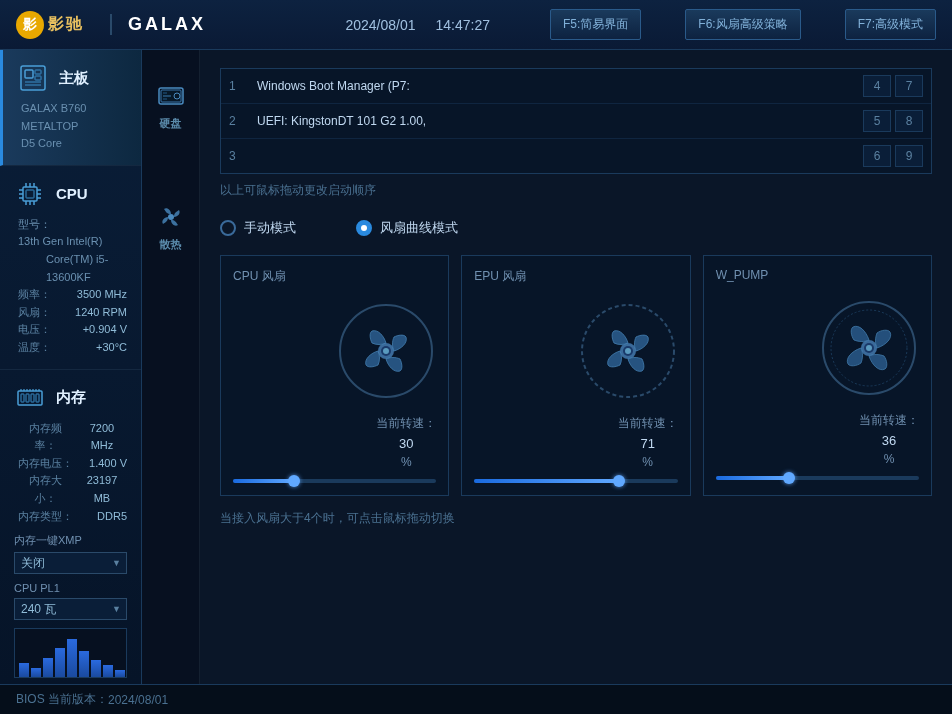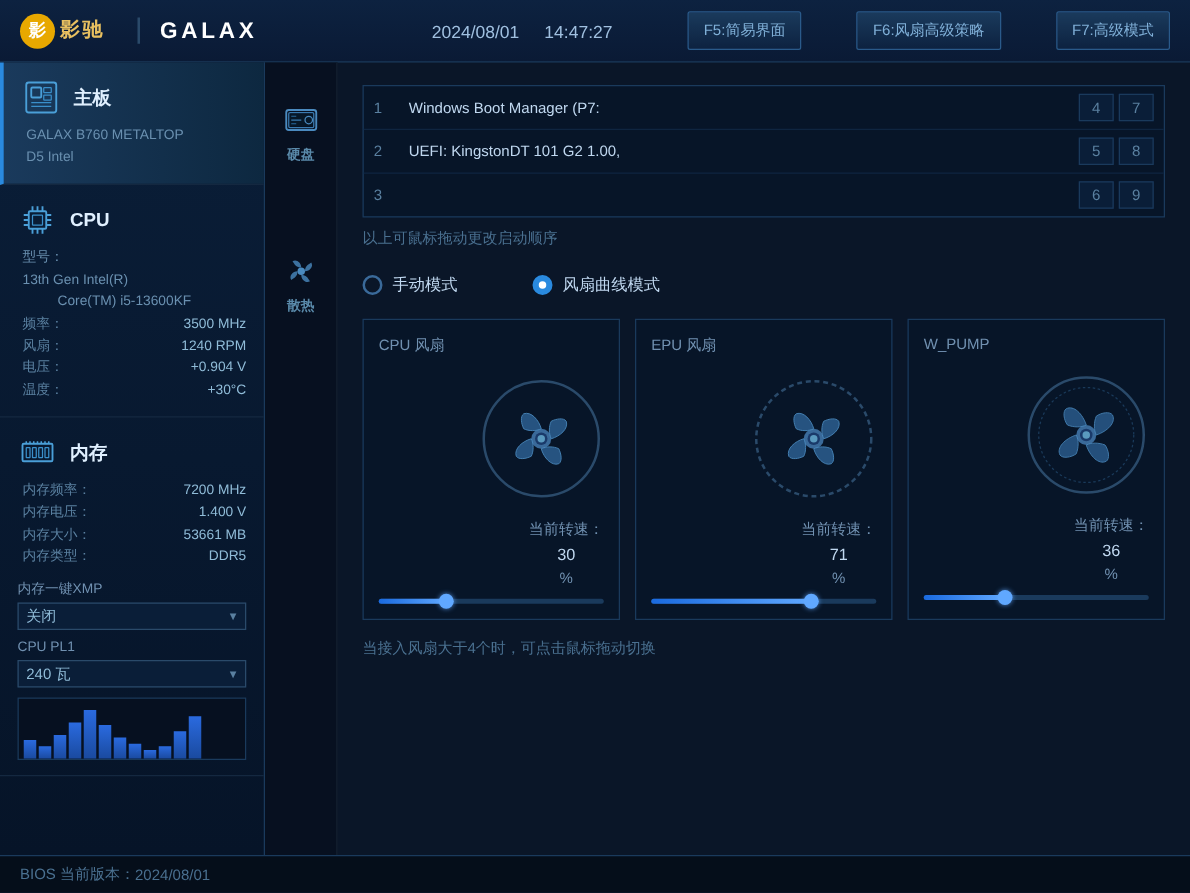--- a/index.html
+++ b/index.html
@@ -84,21 +84,21 @@
     }
 
     
     .main-layout {
       display: flex;
       height: calc(714px - 50px - 30px);
     }
 
     
     .sidebar {
-      width: 212px;
+      width: 142px;
       background: linear-gradient(180deg, #0a1e38 0%, #061428 100%);
       border-right: 1px solid #1a3a5c;
       padding: 0;
       display: flex;
       flex-direction: column;
     }
     .sidebar-section {
       padding: 12px 14px;
       border-bottom: 1px solid #142840;
     }
@@ -435,21 +435,21 @@
             <rect x="16" y="6" width="6" height="4" rx="0.5" stroke="#3a8fca" stroke-width="1" fill="none"></rect>
             <rect x="16" y="12" width="6" height="4" rx="0.5" stroke="#3a8fca" stroke-width="1" fill="none"></rect>
             <line x1="6" y1="18" x2="22" y2="18" stroke="#3a8fca" stroke-width="1"></line>
             <line x1="6" y1="21" x2="22" y2="21" stroke="#3a8fca" stroke-width="1"></line>
           </svg>
         </div>
         <span class="section-title">主板</span>
       </div>
       <div class="section-details">
         <div>GALAX B760 METALTOP</div>
-        <div>D5 Intel</div>
+        <div>D5 Core</div>
       </div>
     </div>
 
     <div class="sidebar-section">
       <div class="section-title-row">
         <div class="section-icon">
           <svg width="28" height="28" viewBox="0 0 28 28" fill="none">
             <rect x="7" y="7" width="14" height="14" rx="1" stroke="#4a9fd8" stroke-width="1.5" fill="none"></rect>
             <rect x="10" y="10" width="8" height="8" rx="0.5" stroke="#3a8fca" stroke-width="1" fill="none"></rect>
             <line x1="10" y1="3" x2="10" y2="7" stroke="#4a9fd8" stroke-width="1.5"></line>
@@ -515,21 +515,21 @@
         <div class="detail-row">
             <span class="detail-label">内存频率：</span>
             <span class="detail-value">7200 MHz</span>
           </div>
         <div class="detail-row">
             <span class="detail-label">内存电压：</span>
             <span class="detail-value">1.400 V</span>
           </div>
         <div class="detail-row">
             <span class="detail-label">内存大小：</span>
-            <span class="detail-value">53661 MB</span>
+            <span class="detail-value">23197 MB</span>
           </div>
         <div class="detail-row">
             <span class="detail-label">内存类型：</span>
             <span class="detail-value">DDR5</span>
           </div>
       </div>
       <div class="xmp-label">内存一键XMP</div>
       <div class="select-wrapper">
         <select class="select-box">
           <option>关闭</option>

